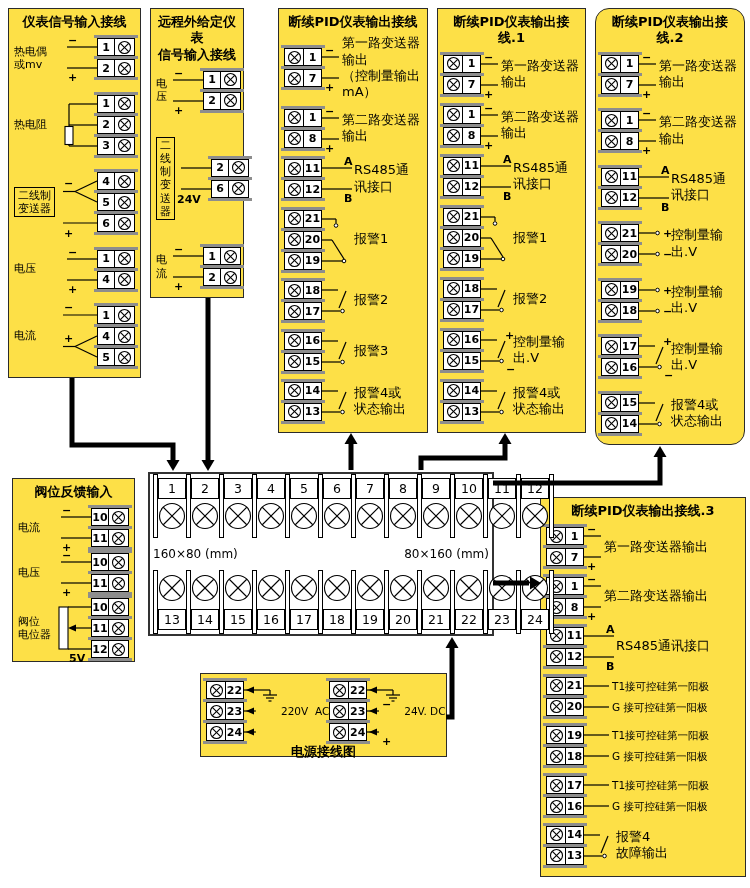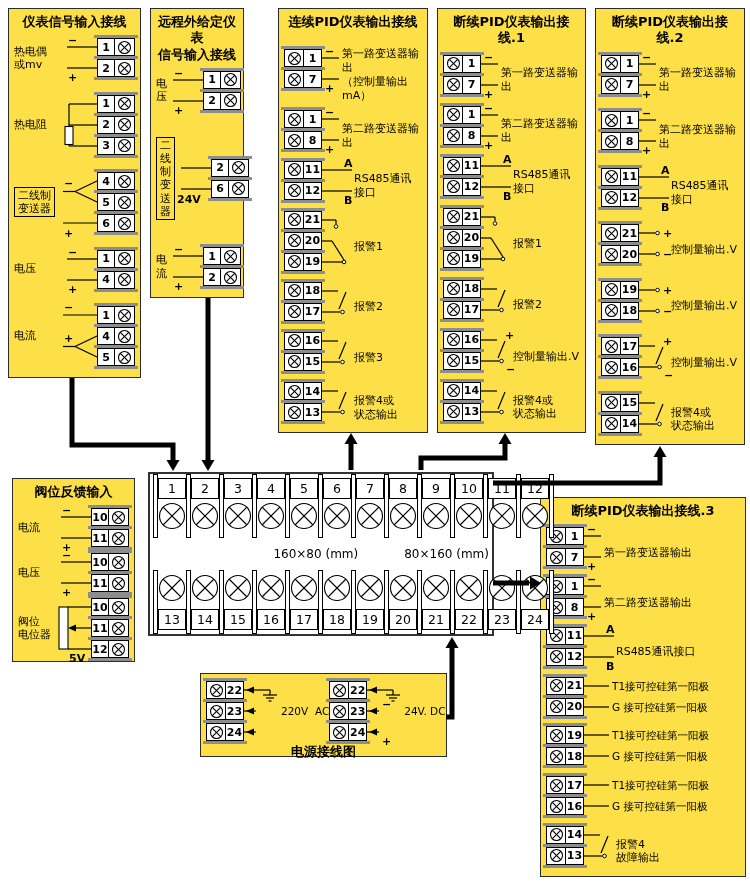--- a/index.html
+++ b/index.html
@@ -6,42 +6,42 @@
   body{font-family:"DejaVu Sans",sans-serif;color:#000;}
   #canvas{position:relative;width:750px;height:888px;background:#fff;overflow:hidden;}
   .panel{position:absolute;border:1.5px solid #2b2b2b;background:#fde047;display:flex;flex-direction:column;
          padding:4px 5px;box-sizing:border-box;}
   .ptitle{text-align:center;font-weight:bold;font-size:13px;line-height:1.25;white-space:pre-line;margin:1px 0 2px;}
   .groups{flex:1;display:flex;flex-direction:column;justify-content:space-between;padding:3px 0 4px;}
   .group{display:flex;align-items:center;}
   .glabel{font-size:11px;white-space:pre-line;line-height:1.2;}
   .in-label{flex:1;}
   .boxed{border:1px solid #000;padding:1px 3px;display:inline-block;}
-  .outlabel{font-size:11px;white-space:pre-line;line-height:1.25;margin-left:2px;margin-top:12px;}
+  .outlabel{font-size:13px;white-space:pre-line;line-height:1.25;margin-left:2px;}
   .scrlabel{font-size:10.5px;white-space:pre-line;margin-left:2px;}
   .panel-note{font-size:11.5px;white-space:pre-line;line-height:1.45;padding-left:2px;}
   .stack{flex:none;}
   .tbar{height:3px;background:#8d8d8d;width:calc(100% + 6px);margin-left:-3px;}
   .trow{display:flex;height:18px;}
   .ncell{width:18px;height:18px;border:1px solid #000;box-sizing:border-box;display:flex;align-items:center;
          justify-content:center;font-size:11px;font-weight:bold;background:#fff;}
   .scell{width:20px;height:18px;border:1px solid #000;box-sizing:border-box;display:flex;align-items:center;
          justify-content:center;background:#fff;}
   .num-left .scell{border-left:none;}
   .num-right .ncell{border-left:none;}
   .leadsvg{display:block;overflow:visible;flex:none;}
   
   #tb{position:absolute;border:2px solid #333;background:#fff;box-sizing:border-box;display:flex;
       flex-direction:column;padding:3px 3px;}
   .tbstrip{display:flex;align-items:center;height:58px;}
   .tbpost{width:5px;height:64px;background:#fff;border:1px solid #000;box-sizing:border-box;flex:none;}
   .tbcol{flex:1;height:56px;display:flex;flex-direction:column;align-items:center;justify-content:space-between;}
   .tbnum{width:100%;height:21px;border:1px solid #000;box-sizing:border-box;display:flex;align-items:center;
          justify-content:center;font-size:12.5px;background:#fff;}
-  .tbmid{flex:1;display:flex;align-items:center;justify-content:flex-end;gap:46px;font-size:12px;}
+  .tbmid{flex:1;display:flex;align-items:center;justify-content:space-between;gap:46px;font-size:12px;}
   
   .pwrow{flex:1;display:flex;justify-content:space-evenly;align-items:center;}
   .pwgroup{display:flex;align-items:center;}
   .pwlabel{font-size:10.5px;margin-left:1px;white-space:pre;}
   #connectors{position:absolute;left:0;top:0;pointer-events:none;}
 </style>
 </head>
 <body>
 
 <div id="canvas">
@@ -362,21 +362,21 @@
                   <line x1="11.7" y1="3.3000000000000007" x2="3.3000000000000007" y2="11.7" stroke="#000" stroke-width="1.1"></line>
                 </svg>
               </div>
             </div>
             <div class="tbar"></div>
           </div>
         </div>
       </div>
     </div>
     <div class="panel" style="left: 278px; top: 8px; width: 150px; height: 425px;">
-      <div class="ptitle">连续PID仪表输出接线</div>
+      <div class="ptitle">断续PID仪表输出接线</div>
       <div class="groups">
         <div class="group">
           <div class="stack num-right">
             <div class="tbar"></div>
             <div class="trow">
               <div class="scell">
                 <svg width="15" height="15" viewBox="0 0 15 15">
                   <circle cx="7.5" cy="7.5" r="6" fill="#fff" stroke="#000" stroke-width="1.1"></circle>
                   <line x1="3.3000000000000007" y1="3.3000000000000007" x2="11.7" y2="11.7" stroke="#000" stroke-width="1.1"></line>
                   <line x1="11.7" y1="3.3000000000000007" x2="3.3000000000000007" y2="11.7" stroke="#000" stroke-width="1.1"></line>
@@ -880,21 +880,21 @@
             <line x1="0" y1="12" x2="16" y2="12" stroke="#000" stroke-width="1.2"></line>
             <line x1="24" y1="13" x2="17" y2="30" stroke="#000" stroke-width="1.2"></line>
             <line x1="0" y1="33" x2="18" y2="33" stroke="#000" stroke-width="1.2"></line>
             <circle cx="20.5" cy="33" r="1.8" fill="#fff" stroke="#000" stroke-width="1"></circle>
           </svg>
           <div class="outlabel">报警4或
 状态输出</div>
         </div>
       </div>
     </div>
-    <div class="panel" style="left: 595px; top: 8px; width: 150px; height: 437px;">
+    <div class="panel" style="left: 595px; top: 8px; width: 150px; height: 437px; border-radius: 14px;">
       <div class="ptitle">断续PID仪表输出接线.2</div>
       <div class="groups">
         <div class="group">
           <div class="stack num-right">
             <div class="tbar"></div>
             <div class="trow">
               <div class="scell">
                 <svg width="15" height="15" viewBox="0 0 15 15">
                   <circle cx="7.5" cy="7.5" r="6" fill="#fff" stroke="#000" stroke-width="1.1"></circle>
                   <line x1="3.3000000000000007" y1="3.3000000000000007" x2="11.7" y2="11.7" stroke="#000" stroke-width="1.1"></line>

